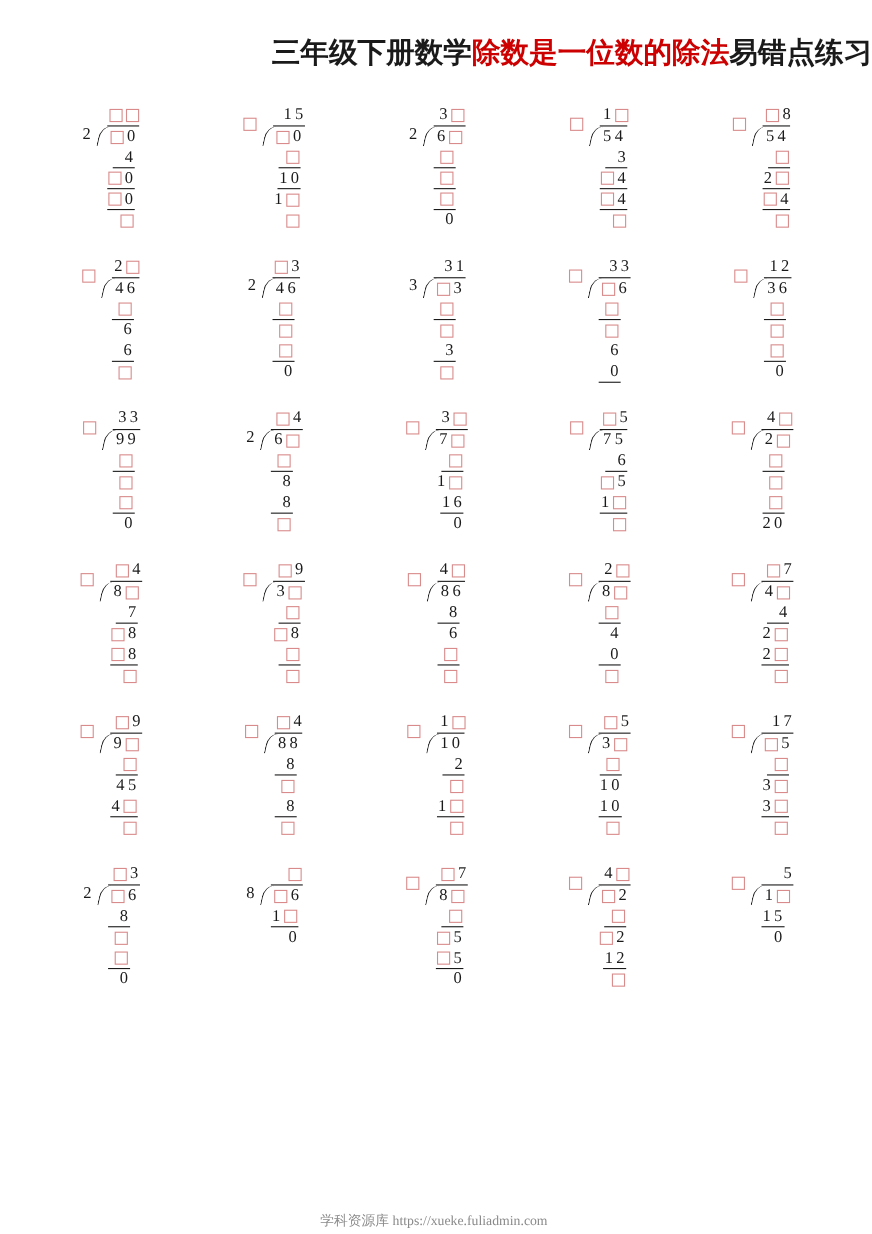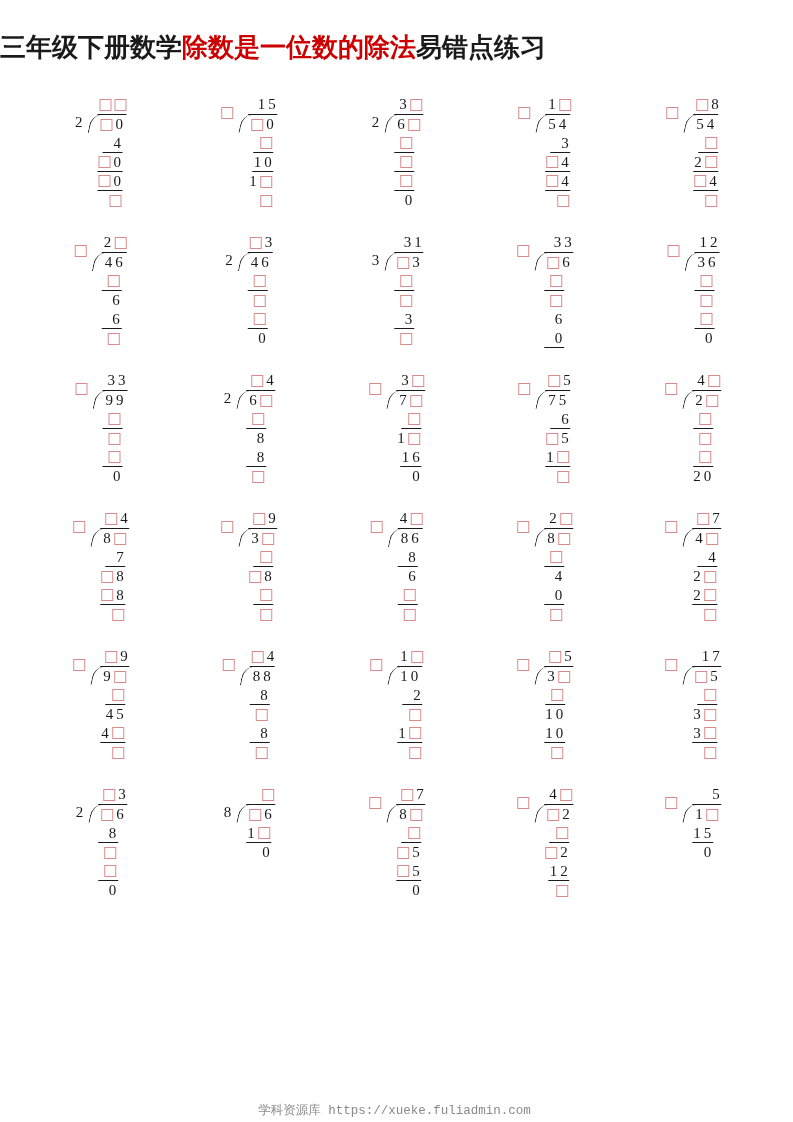--- a/index.html
+++ b/index.html
@@ -13,21 +13,21 @@
     overflow: hidden;
   }
   .page {
     position: relative;
     width: 793px;
     height: 1122px;
     padding: 0;
   }
   
   .title {
-    text-align: left;
+    text-align: right;
     font-family: "Liberation Sans", sans-serif;
     font-weight: bold;
     font-size: 26px;
     letter-spacing: 0px;
     color: #1a1a1a;
     margin-top: 30px;
     white-space: nowrap;
   }
   .title .hl { color: #cc0000; }
 
@@ -143,21 +143,21 @@
     vertical-align: middle;
   }
 
   
   .footer-src {
     position: absolute;
     left: 0;
     right: 4px;
     top: 1072px;
     text-align: center;
-    font-family: Liberation Mono, monospace;
+    font-family: Liberation Serif, serif;
     font-size: 12.5px;
     color: #8a8a8a;
   }
 </style>
 </head>
 <body>
 
 <div class="page">
 
   <h1 class="title">

